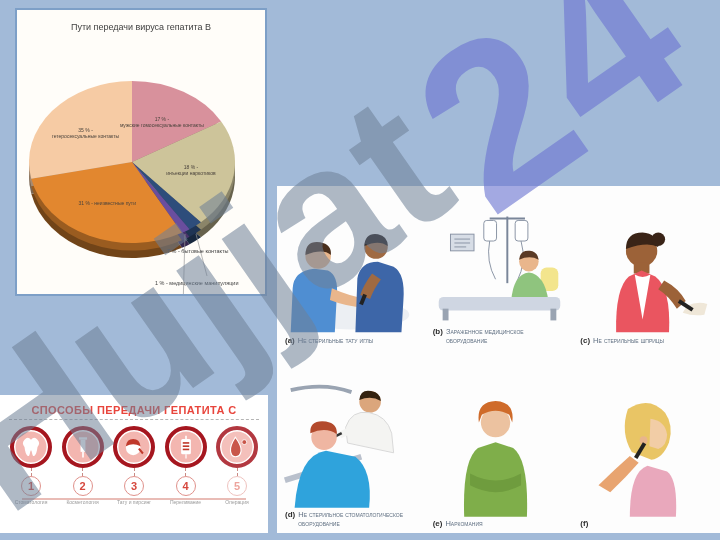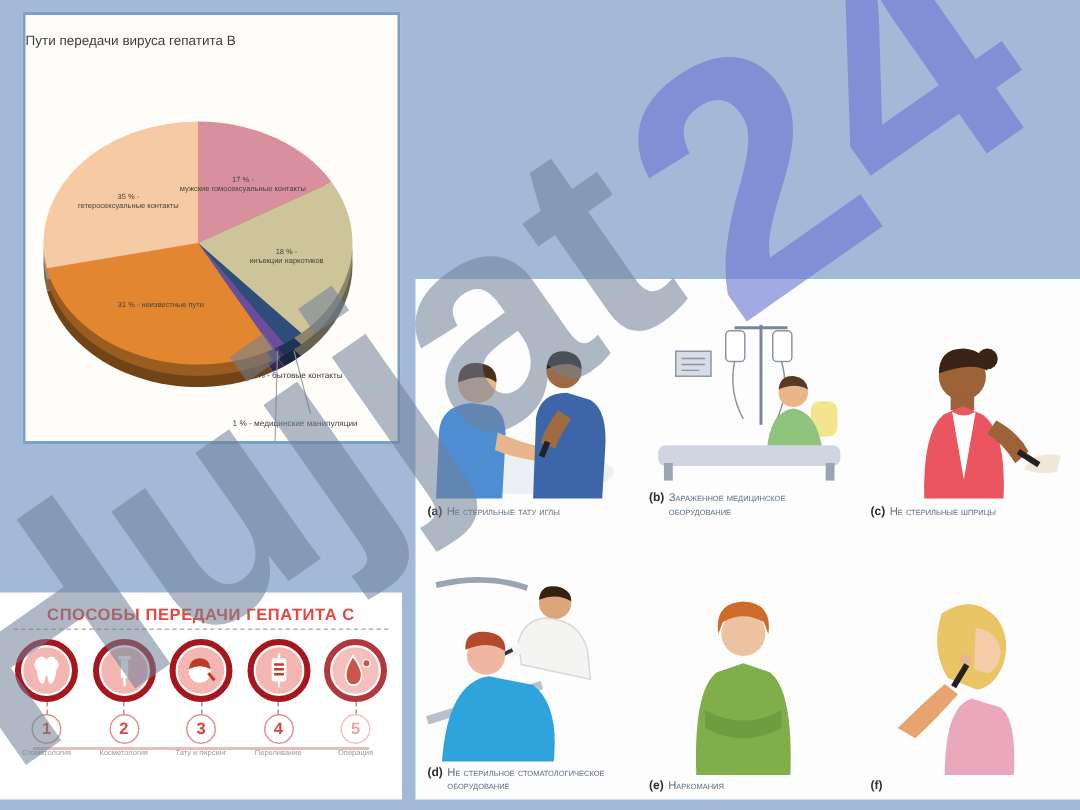--- a/index.html
+++ b/index.html
@@ -13,21 +13,21 @@
   .wm-2{left:380px;top:60px;font-size:230px;color:#6d76d2;opacity:0.62;}
 
   
   .main-title{position:absolute;left:312px;top:28px;z-index:10;
               color:#1b1c52;font-size:23px;font-weight:bold;line-height:1.4;}
   .main-title .l2{padding-left:9px;}
 
   
   .pie-panel{position:absolute;left:15px;top:8px;width:252px;height:288px;
              background:#fffdf9;border:2px solid #7d9fc7;box-sizing:border-box;z-index:2;}
-  .pie-title{position:absolute;left:0;right:0;top:12px;
+  .pie-title{position:absolute;left:0;right:0;top:12px;text-align:center;
              font-size:9px;color:#3f3f3f;}
   .pie-svg{position:absolute;left:0;top:30px;}
   .pie-label{font-size:5px;fill:#4a433c;text-anchor:middle;}
   .pie-callout{position:absolute;font-size:5.5px;color:#3f3f3f;white-space:nowrap;z-index:3;}
   .pie-callout.c1{left:150px;top:238px;}
   .pie-callout.c2{left:138px;top:270px;}
 
   
   .trans-panel{position:absolute;left:277px;top:186px;width:443px;height:347px;
                background:#fdfdfd;z-index:2;

